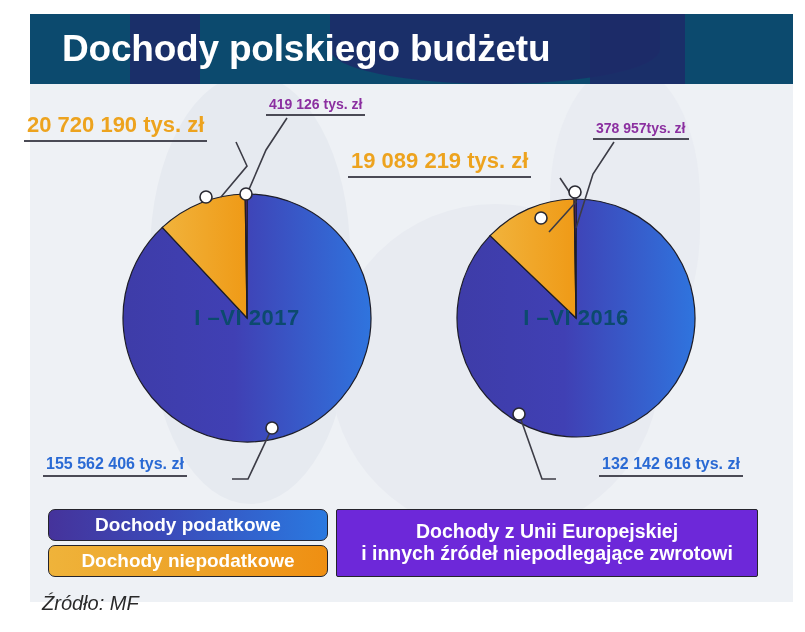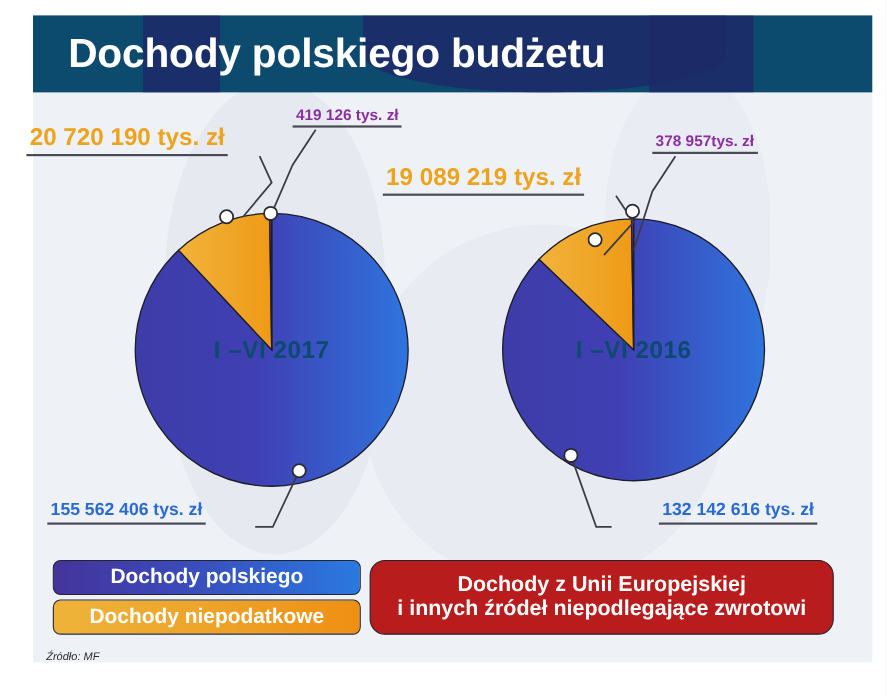--- a/index.html
+++ b/index.html
@@ -75,29 +75,29 @@
   .legend-box{
     height:32px;border:1.6px solid #24242c;border-radius:7px;
     color:#ffffff;font-size:19px;font-weight:bold;
     display:flex;align-items:center;justify-content:center;
     box-sizing:border-box;
   }
   .legend-box.tax{background:linear-gradient(90deg,#45339b 0%,#3b49b8 40%,#2a79e0 100%);}
   .legend-box.nontax{background:linear-gradient(90deg,#efb33a 0%,#eda227 55%,#ef8f12 100%);margin-top:4px;}
   .legend-right{
     position:absolute;left:336px;top:509px;width:422px;height:68px;
-    border:1.6px solid #24242c;border-radius:14px;background:#b91c1c;
+    border:1.6px solid #24242c;border-radius:2px;background:#6d28d9;
     color:#ffffff;font-size:19.5px;font-weight:bold;line-height:1.12;
     display:flex;flex-direction:column;align-items:center;justify-content:center;
     box-sizing:border-box;text-align:center;
   }
 
   .source{
     position:absolute;left:42px;top:592px;
-    font-size:10px;font-style:italic;color:#2a2a2a;
+    font-size:20px;font-style:italic;color:#2a2a2a;
   }
 </style>
 </head>
 <body>
 
 <div id="root">
 
   <div class="bg-panel">
     <div class="bg-watermark-a"></div>
     <div class="bg-watermark-b"></div>
@@ -175,21 +175,21 @@
     <span class="txt">155 562 406 tys. zł</span>
     <span class="rule"></span>
   </div>
   <div class="callout c-blue lbl-b2">
     <span class="txt">132 142 616 tys. zł</span>
     <span class="rule"></span>
   </div>
 
   <div class="legend-left">
     <div class="legend-box tax">
-      <span>Dochody polskiego</span>
+      <span>Dochody podatkowe</span>
     </div>
     <div class="legend-box nontax">
       <span>Dochody niepodatkowe</span>
     </div>
   </div>
   <div class="legend-right">
     <span>Dochody z Unii Europejskiej</span>
     <span>i innych źródeł niepodlegające zwrotowi</span>
   </div>
 

